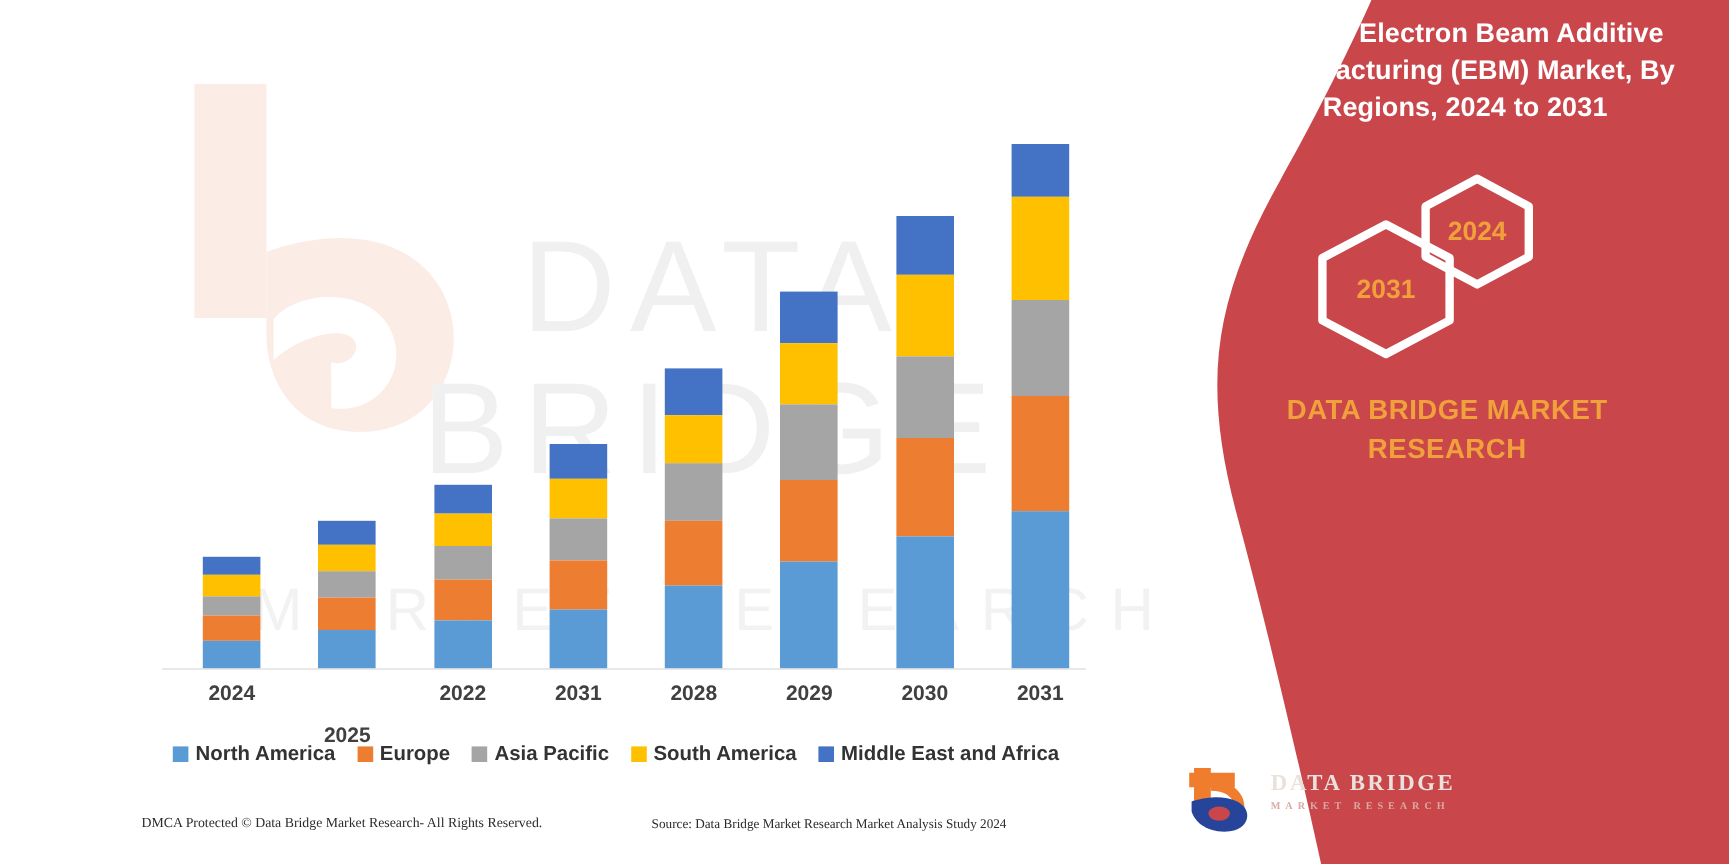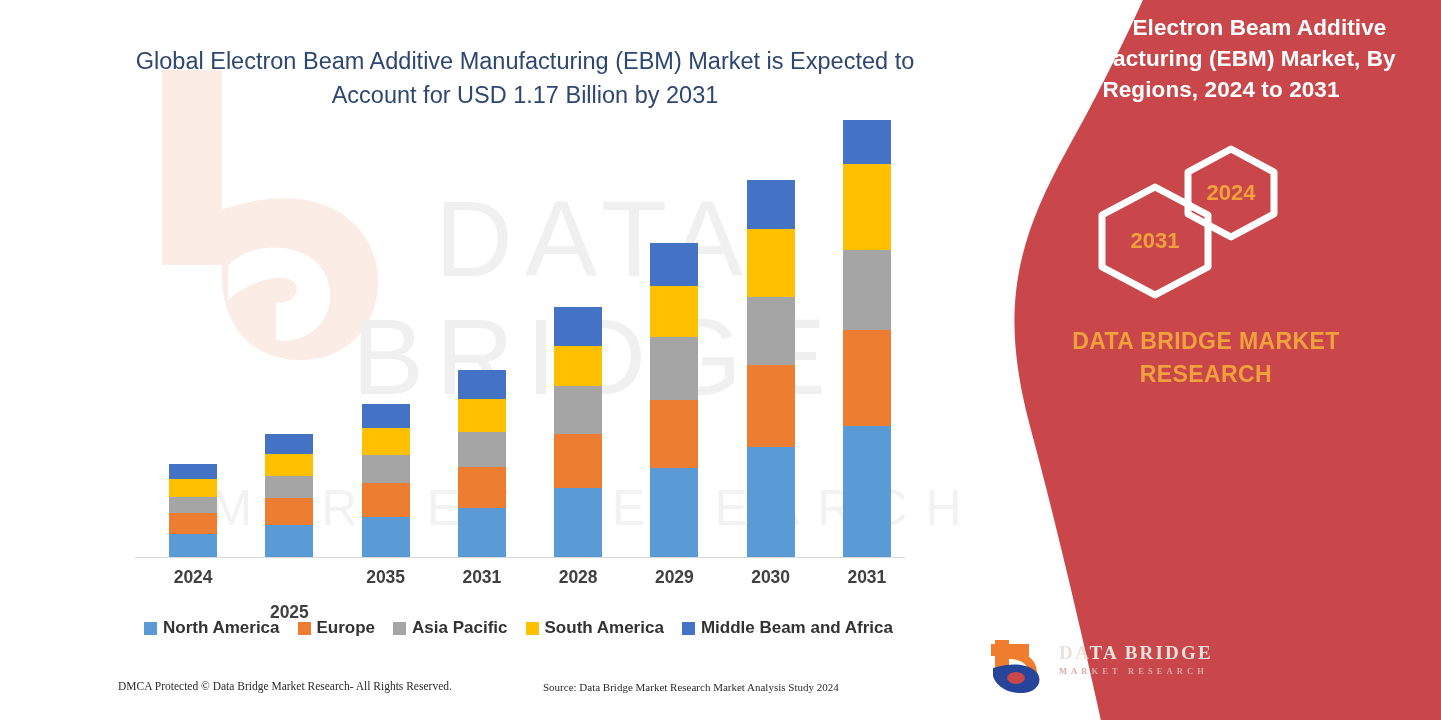--- a/index.html
+++ b/index.html
@@ -130,21 +130,20 @@
       <path d="M72 140 C72 140 150 108 200 150 C252 194 230 290 150 290 C90 290 72 240 72 210 Z" fill="#FBEDE6"></path>
       <path d="M78 196 C100 170 160 170 176 206 C192 244 160 276 126 270 L126 232 C142 236 152 220 144 212 C134 202 100 210 78 230 Z" fill="#FFFFFF"></path>
     </svg>
   </div>
 
   <div class="wm-text">
     <div class="wl1">DATA BRIDGE</div>
     <div class="wl2">MARKET RESEARCH</div>
   </div>
 
-  <div class="chart-title">Global Electron Beam Additive Manufacturing (EBM) Market is Expected to Account for USD 1.17 Billion by 2031</div>
 
   <div class="plot">
     <div class="bars" id="bars">
         <div class="barcol" style="left: 34.125px;">
           <div class="seg" title="North America 2024: 0.062" style="height: 23.1573px; background: rgb(91, 155, 213);"></div>
           <div class="seg" title="Europe 2024: 0.056" style="height: 20.9162px; background: rgb(237, 125, 49);"></div>
           <div class="seg" title="Asia Pacific 2024: 0.044" style="height: 16.4342px; background: rgb(165, 165, 165);"></div>
           <div class="seg" title="South America 2024: 0.047" style="height: 17.5547px; background: rgb(255, 192, 0);"></div>
           <div class="seg" title="Middle East and Africa 2024: 0.041" style="height: 15.3137px; background: rgb(68, 114, 196);"></div>
         </div>
@@ -197,21 +196,21 @@
           <div class="seg" title="South America 2031: 0.23" style="height: 85.906px; background: rgb(255, 192, 0);"></div>
           <div class="seg" title="Middle East and Africa 2031: 0.117" style="height: 43.7px; background: rgb(68, 114, 196);"></div>
         </div>
       </div>
     <div class="axis-line"></div>
   </div>
 
   <div class="xlabels" id="xlabels">
       <div class="xlab" style="left: 13.125px;">2024</div>
       <div class="xlab" style="left: 109.375px; margin-top: 35px;">2025</div>
-      <div class="xlab" style="left: 205.625px;">2035</div>
+      <div class="xlab" style="left: 205.625px;">2022</div>
       <div class="xlab" style="left: 301.875px;">2031</div>
       <div class="xlab" style="left: 398.125px;">2028</div>
       <div class="xlab" style="left: 494.375px;">2029</div>
       <div class="xlab" style="left: 590.625px;">2030</div>
       <div class="xlab" style="left: 686.875px;">2031</div>
     </div>
 
   <div class="legend" id="legend">
       <div class="legend-item">
         <span class="legend-swatch" style="background: rgb(91, 155, 213);"></span>
@@ -224,21 +223,21 @@
       <div class="legend-item">
         <span class="legend-swatch" style="background: rgb(165, 165, 165);"></span>
         <span class="legend-label">Asia Pacific</span>
       </div>
       <div class="legend-item">
         <span class="legend-swatch" style="background: rgb(255, 192, 0);"></span>
         <span class="legend-label">South America</span>
       </div>
       <div class="legend-item">
         <span class="legend-swatch" style="background: rgb(68, 114, 196);"></span>
-        <span class="legend-label">Middle Beam and Africa</span>
+        <span class="legend-label">Middle East and Africa</span>
       </div>
     </div>
 
   <div class="footer">
     <div class="foot-left">DMCA Protected © Data Bridge Market Research- All Rights Reserved.</div>
     <div class="foot-right">Source: Data Bridge Market Research  Market Analysis Study 2024</div>
   </div>
 
   <div class="red-panel">
     <svg width="470" height="720" viewBox="0 0 470 720" preserveAspectRatio="none">

